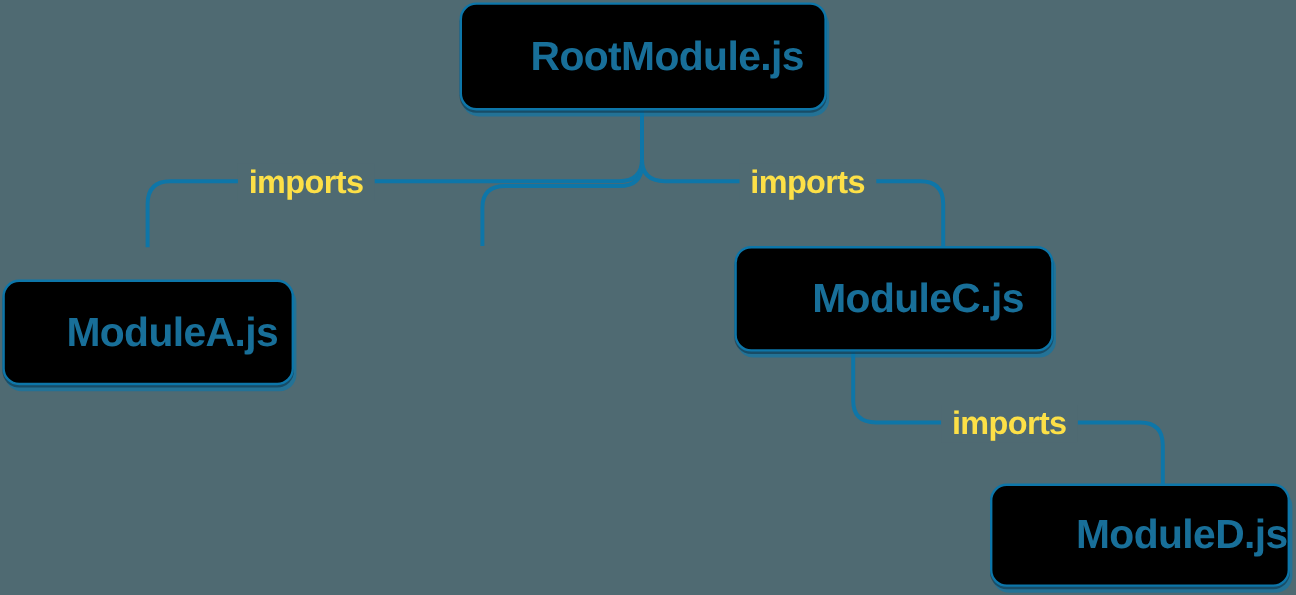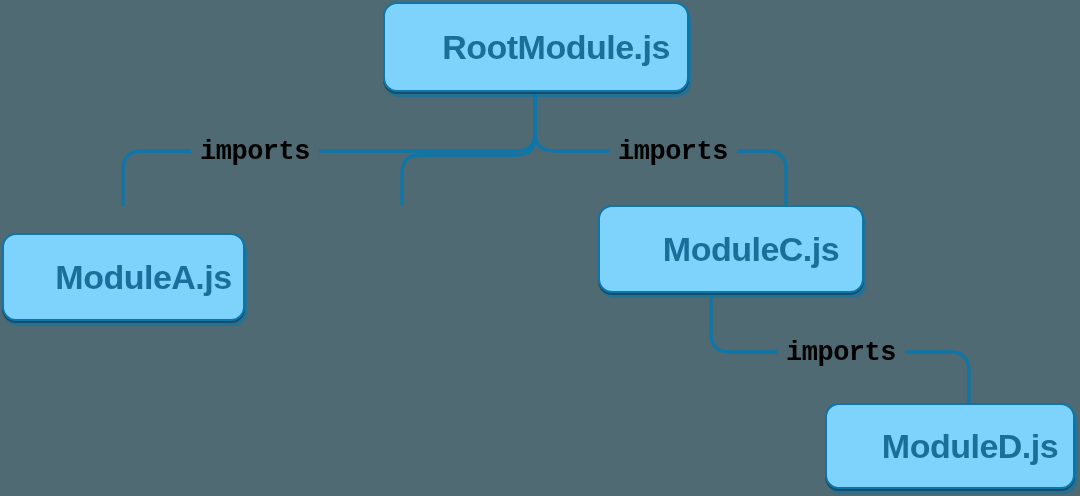--- a/index.html
+++ b/index.html
@@ -22,51 +22,50 @@
     width: 1080px;
     height: 496px;
   }
   .edges-svg path {
     fill: none;
     stroke: #0e76a8;
     stroke-width: 3.3;
   }
   .node {
     position: absolute;
-    background: #7dd3fc;
+    background: #000000;
     border: 2.5px solid #0d76a9;
     border-radius: 14px;
     box-shadow: 0 2px 0 rgba(16, 48, 66, 0.55), 2px 5px 0 rgba(13, 118, 169, 0.65);
     display: flex;
     align-items: center;
     justify-content: center;
     box-sizing: border-box;
     color: #186f99;
     font-size: 34px;
     font-weight: 700;
     letter-spacing: -0.5px;
     padding-left: 40px;
   }
   .node-root { left: 383px; top: 2px;   width: 306px; height: 90px; }
   .node-a    { left: 2px;   top: 205px; width: 243px; height: 88px; margin-top: 28px; }
   .node-b    { left: 287px; top: 204px; width: 263px; height: 89px; }
-  .node-c    { left: 598px; top: 205px; width: 266px; height: 88px; }
-  .node-d    { left: 825px; top: 403px; width: 250px; height: 86px; }
+  .node-c    { left: 612px; top: 205px; width: 266px; height: 88px; }
+  .node-d    { left: 825px; top: 403px; width: 250px; height: 86px; justify-content: flex-end; }
   .edge-label {
     position: absolute;
     transform: translate(-50%, -50%);
     background: #4f6a72;
-    color: #000000;
+    color: #fde047;
     font-size: 27px;
     font-weight: 700;
     letter-spacing: -0.5px;
     padding: 2px 9px;
     line-height: 1;
     white-space: nowrap;
-    font-family: Liberation Mono, monospace;
   }
   .edge-label-1 { left: 255px; top: 152px; }
   .edge-label-2 { left: 673px; top: 152px; }
   .edge-label-3 { left: 841px; top: 353px; }
 </style>
 </head>
 <body>
 
 <div class="canvas">
 

